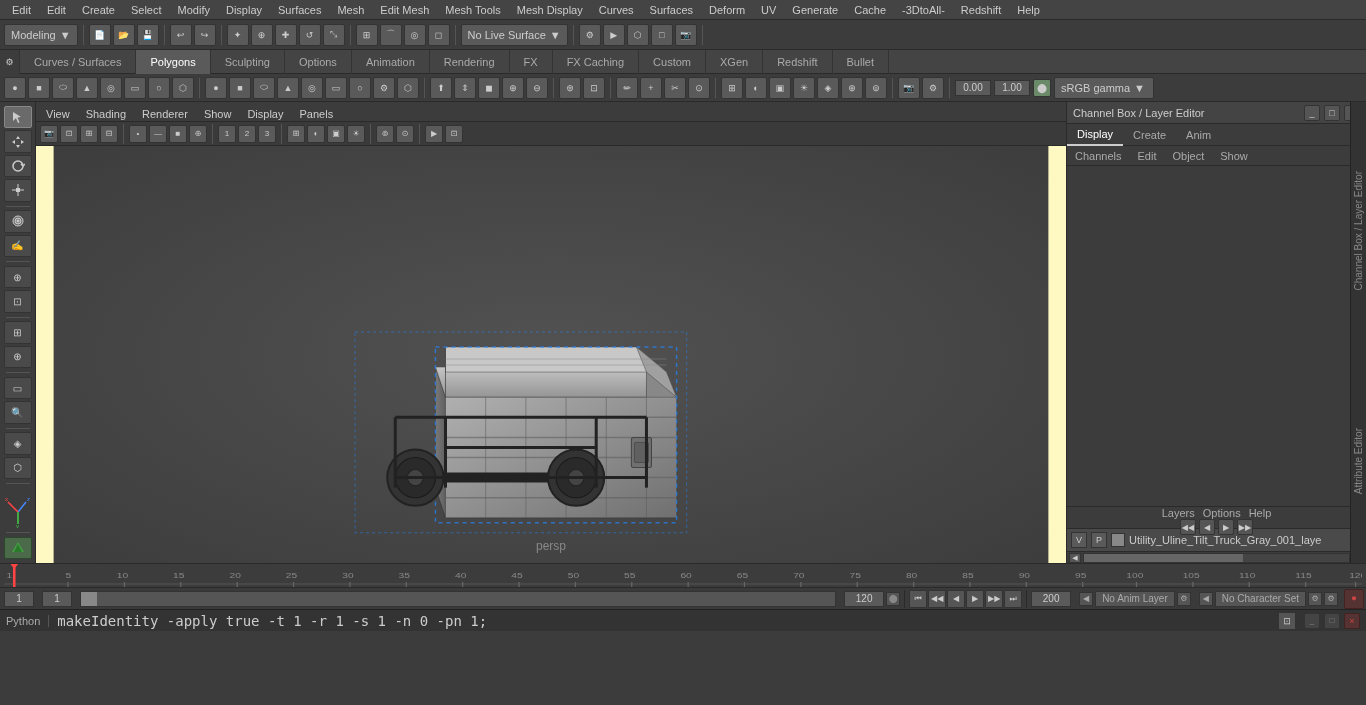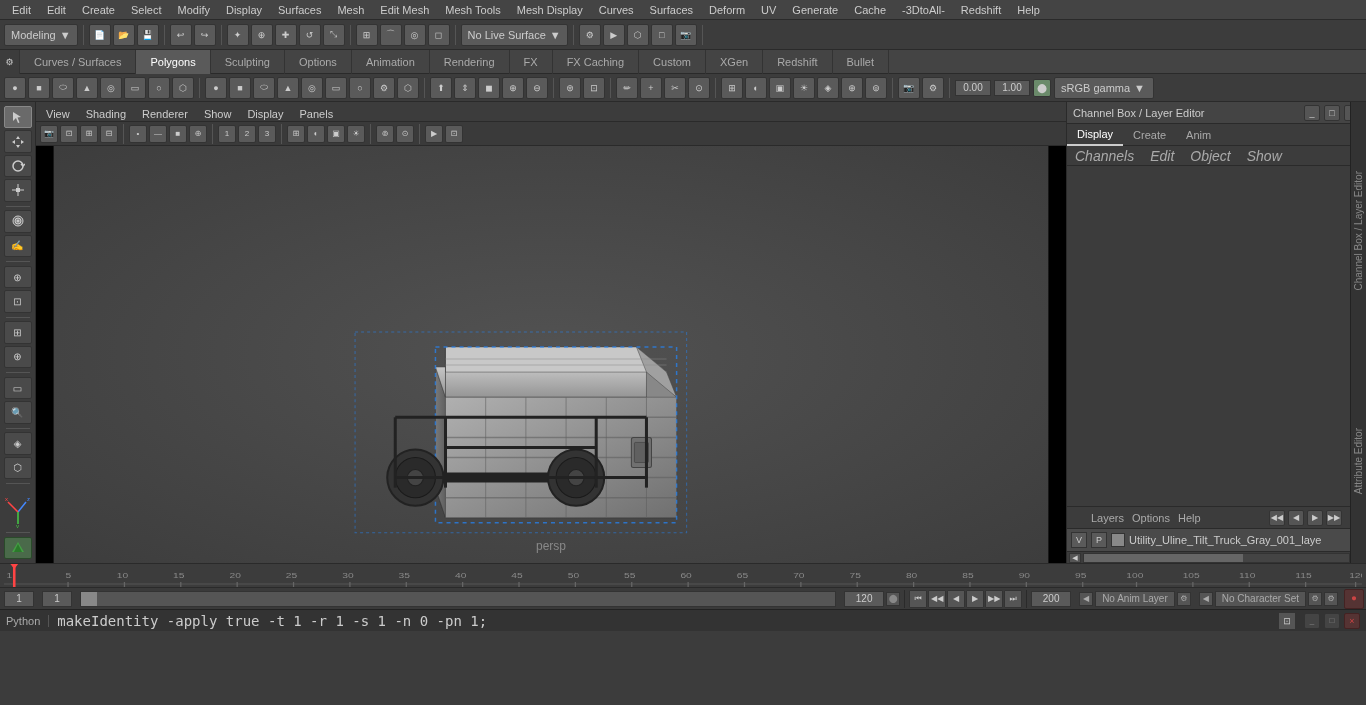--- a/index.html
+++ b/index.html
@@ -186,21 +186,21 @@
       background: #3a3a3a;
       height: 24px;
       padding: 0 4px;
       gap: 2px;
       border-bottom: 1px solid #2a2a2a;
     }
     #viewport-canvas {
       width: 100%;
       height: calc(100% - 44px);
       position: relative;
-      background: #000000;
+      background: #fef9c3;
       overflow: hidden;
       text-decoration: underline;
     }
     #persp-label {
       position: absolute;
       bottom: 10px;
       left: 50%;
       transform: translateX(-50%);
       font-size: 12px;
       color: #888;
@@ -267,45 +267,45 @@
     #cb-submenu {
       display: flex;
       align-items: center;
       background: #3c3c3c;
       height: 20px;
       padding: 0 4px;
       border-bottom: 1px solid #2a2a2a;
       gap: 8px;
     }
     .cb-sub-item {
-      font-size: 14px;
+      font-size: 11px;
       color: #aaa;
       cursor: pointer;
       padding: 1px 4px;
-      font-style: italic;
     }
 
     #cb-content {
       flex: 1;
       background: #3c3c3c;
       overflow: hidden;
     }
 
     
     #layer-section {
       border-top: 1px solid #2a2a2a;
     }
     #layer-header {
       display: flex;
       align-items: center;
       justify-content: space-between;
       background: #3c3c3c;
       height: 22px;
-      padding: 0 24px;
+      padding: 0 16px;
       border-bottom: 1px solid #2a2a2a;
+      flex-direction: column;
     }
     #layer-header-left {
       display: flex;
       gap: 8px;
       align-items: center;
     }
     .layer-header-item {
       font-size: 11px;
       color: #aaa;
       cursor: pointer;

